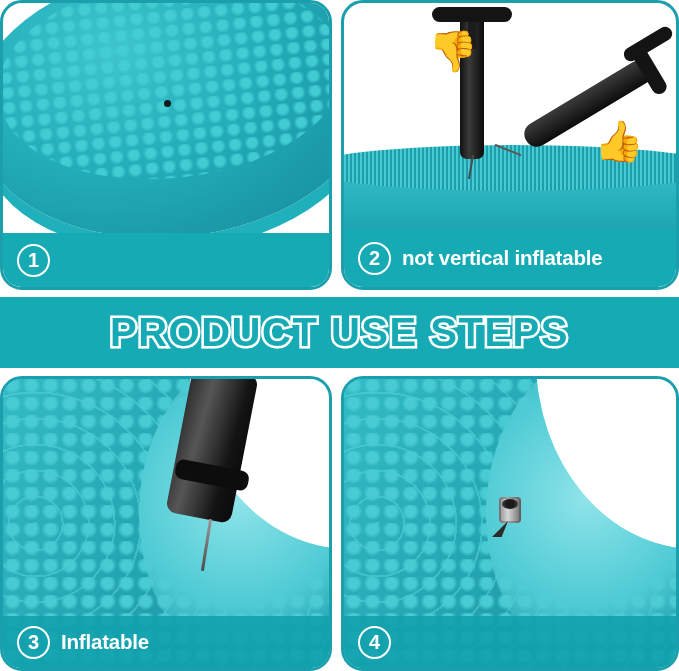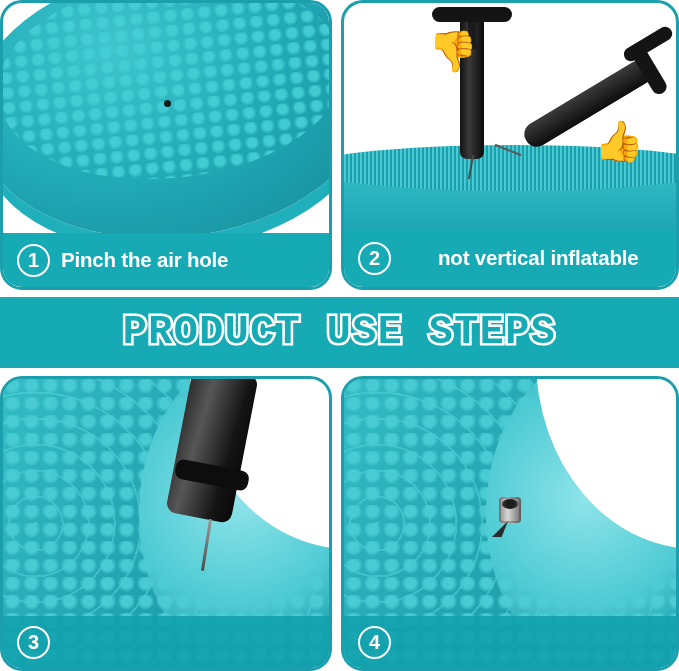--- a/index.html
+++ b/index.html
@@ -19,27 +19,27 @@
   
   .caption{position:absolute;left:0;right:0;bottom:0;background:#15AAB4;
            display:flex;align-items:center;gap:11px;padding:0 0 0 14px;box-sizing:border-box;}
   .cap-h1{height:54px;}
   .cap-h2{height:58px;}
   .cap-ov{background:rgba(16,160,172,0.88);height:52px;}
   .num{flex:0 0 auto;width:33px;height:33px;border-radius:50%;
        border:2.5px solid #ffffff;display:flex;align-items:center;justify-content:center;
        color:#ffffff;font-size:20px;font-weight:bold;line-height:1;box-sizing:border-box;}
   .cap-text{color:#ffffff;font-size:20.5px;font-weight:bold;line-height:1.08;letter-spacing:-0.2px;}
-  .cap-text .l2{display:block;margin-left:36px;}
+  .cap-text .l2{display:block;}
 
   
   .banner{position:absolute;left:0;top:297px;width:679px;height:71px;background:#15AAB4;
           display:flex;align-items:center;justify-content:center;}
   .banner-title{font-size:40px;font-weight:bold;letter-spacing:1.5px;
-        font-family:Liberation Mono, monospace;
+        font-family:Liberation Sans, sans-serif;
         color:#15AAB4;
         -webkit-text-stroke:5px #ffffff;
         paint-order:stroke fill;
         background-image:radial-gradient(#ffffff 36%, transparent 38%);
         background-size:5px 5px;
         -webkit-background-clip:text;background-clip:text;
         position:relative;}
 
   
   .disc1{position:absolute;left:-26px;top:-34px;width:392px;height:268px;
@@ -113,23 +113,20 @@
 <div class="sheet">
 
   <div class="panel p1">
     <div class="photo">
       <div class="rim1"></div>
       <div class="disc1"></div>
       <div class="hole1"></div>
     </div>
     <div class="caption cap-h1">
       <div class="num">1</div>
-      <div class="cap-text">
-        <span>Pinch the air hole</span>
-      </div>
     </div>
   </div>
 
   <div class="panel p2">
     <div class="photo">
       <div class="disc2"></div>
       <div class="bristle2"></div>
       <div class="pumpA"></div>
       <div class="pumpA-s"></div>
       <div class="pumpA-h"></div>
@@ -157,20 +154,23 @@
     <div class="photo">
       <div class="macro"></div>
       <div class="macro-glow"></div>
       <div class="white-wedge"></div>
       <div class="nozzle3"></div>
       <div class="nozzle3-ring"></div>
       <div class="pin3"></div>
     </div>
     <div class="caption cap-ov">
       <div class="num">3</div>
+      <div class="cap-text">
+        <span>Inflatable</span>
+      </div>
     </div>
   </div>
 
   <div class="panel p4">
     <div class="photo">
       <div class="macro"></div>
       <div class="macro-glow"></div>
       <div class="white-wedge"></div>
       <div class="valve4"></div>
       <div class="valve4-tail"></div>

